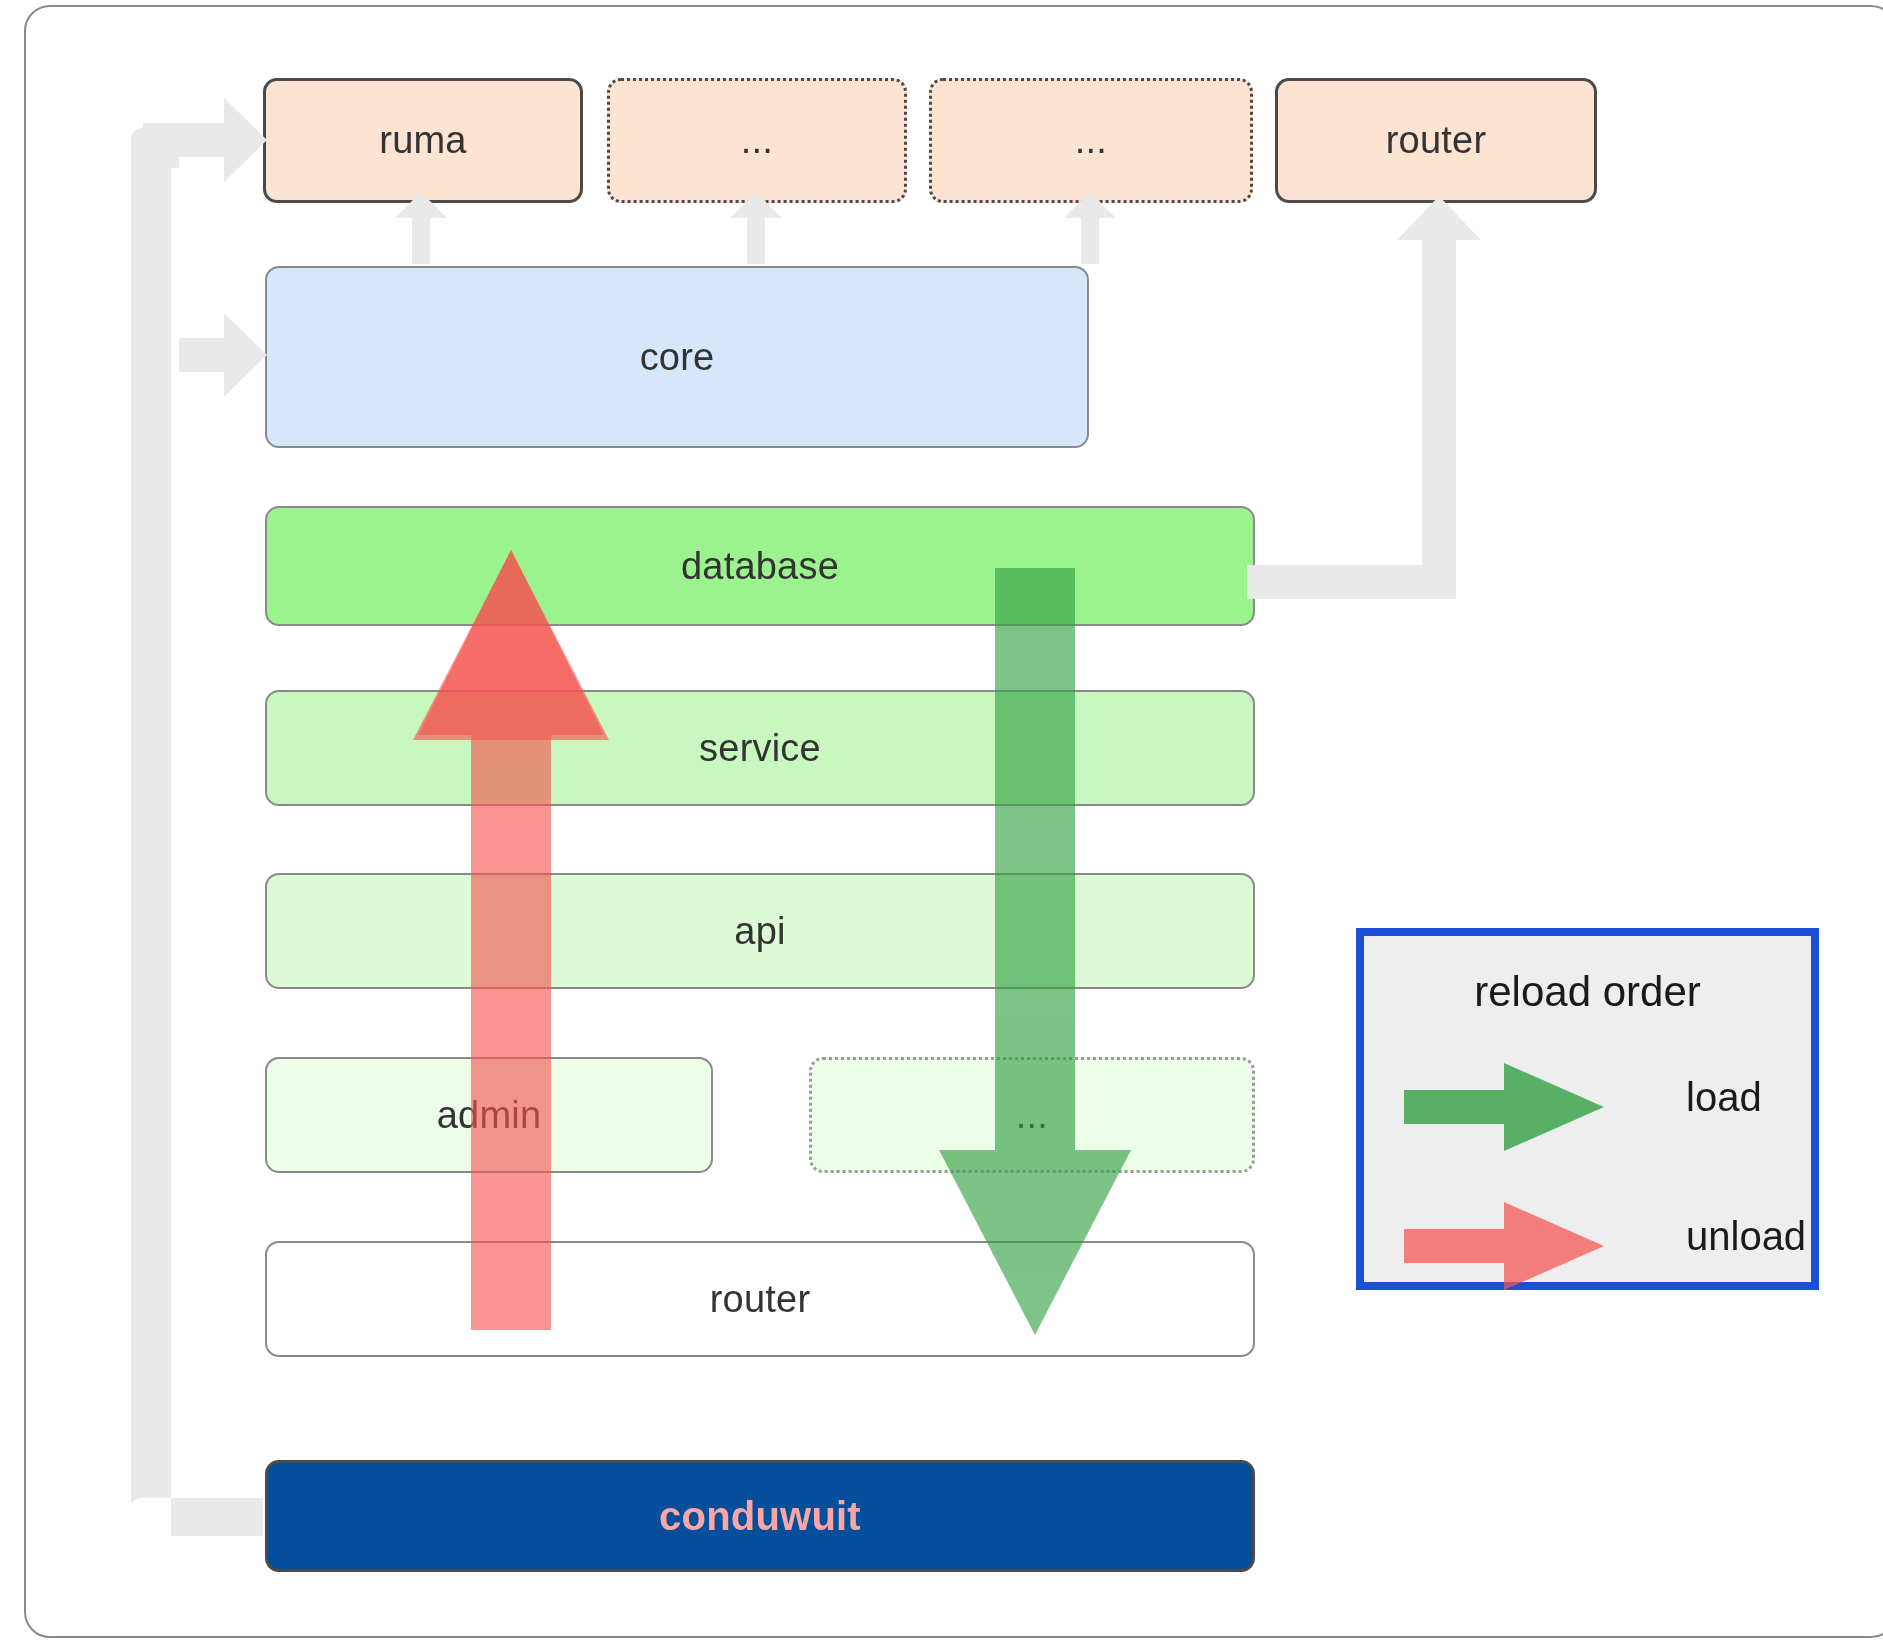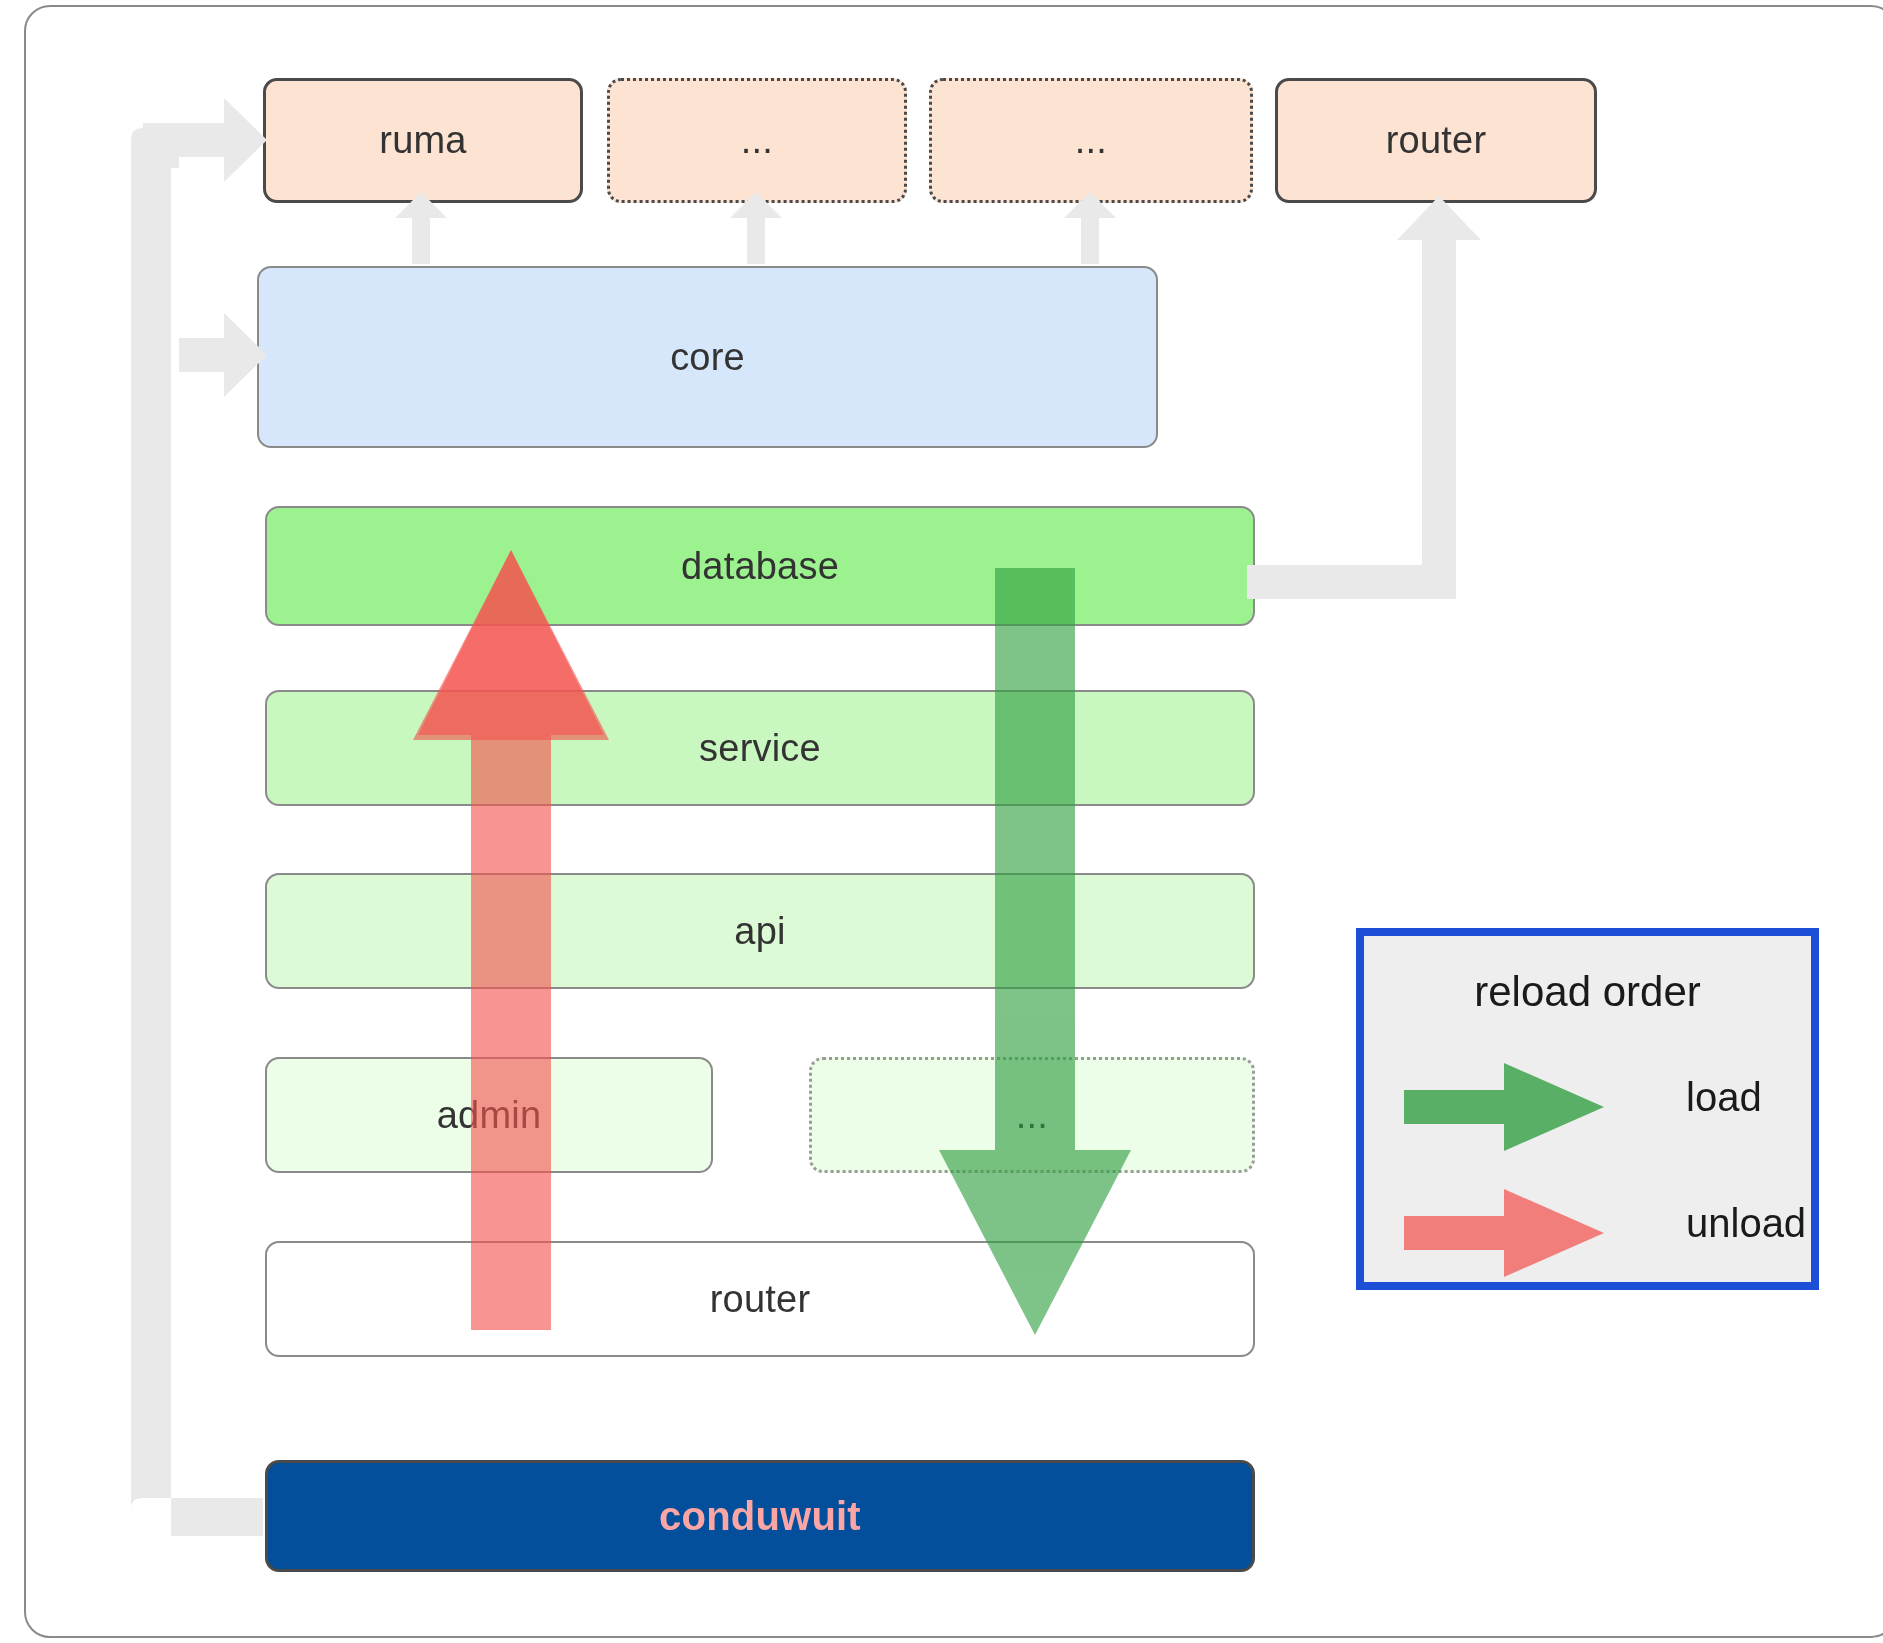--- a/index.html
+++ b/index.html
@@ -89,21 +89,21 @@
     font-size: 42px;
     color: #1a1a1a;
   }
   .legend-row {
     position: absolute;
     left: 0;
     width: 100%;
     height: 92px;
   }
   .legend-row.r1 { top: 125px; }
-  .legend-row.r2 { top: 251px; text-decoration: underline; }
+  .legend-row.r2 { top: 264px; text-decoration: underline; }
   .legend-arrow {
     position: absolute;
     left: 40px;
     top: 0;
     width: 260px;
     height: 92px;
   }
   .legend-label {
     position: absolute;
     left: 322px;
@@ -164,21 +164,21 @@
     </div>
 
     <div class="node dep dotted-dark" style="left:910px; top:78px; width:324px; height:125px;">
       <span class="lbl dots">...</span>
     </div>
 
     <div class="node dep solid-dark" style="left:1256px; top:78px; width:322px; height:125px;">
       <span class="lbl">router</span>
     </div>
 
-    <div class="node core solid-grey" style="left:238px; top:266px; width:901px; height:182px;">
+    <div class="node core solid-grey" style="left:246px; top:266px; width:824px; height:182px;">
       <span class="lbl">core</span>
     </div>
 
     <div class="node db solid-grey" style="left:246px; top:506px; width:990px; height:120px;">
       <span class="lbl">database</span>
     </div>
 
     <div class="node svc solid-grey" style="left:246px; top:690px; width:990px; height:116px;">
       <span class="lbl">service</span>
     </div>

